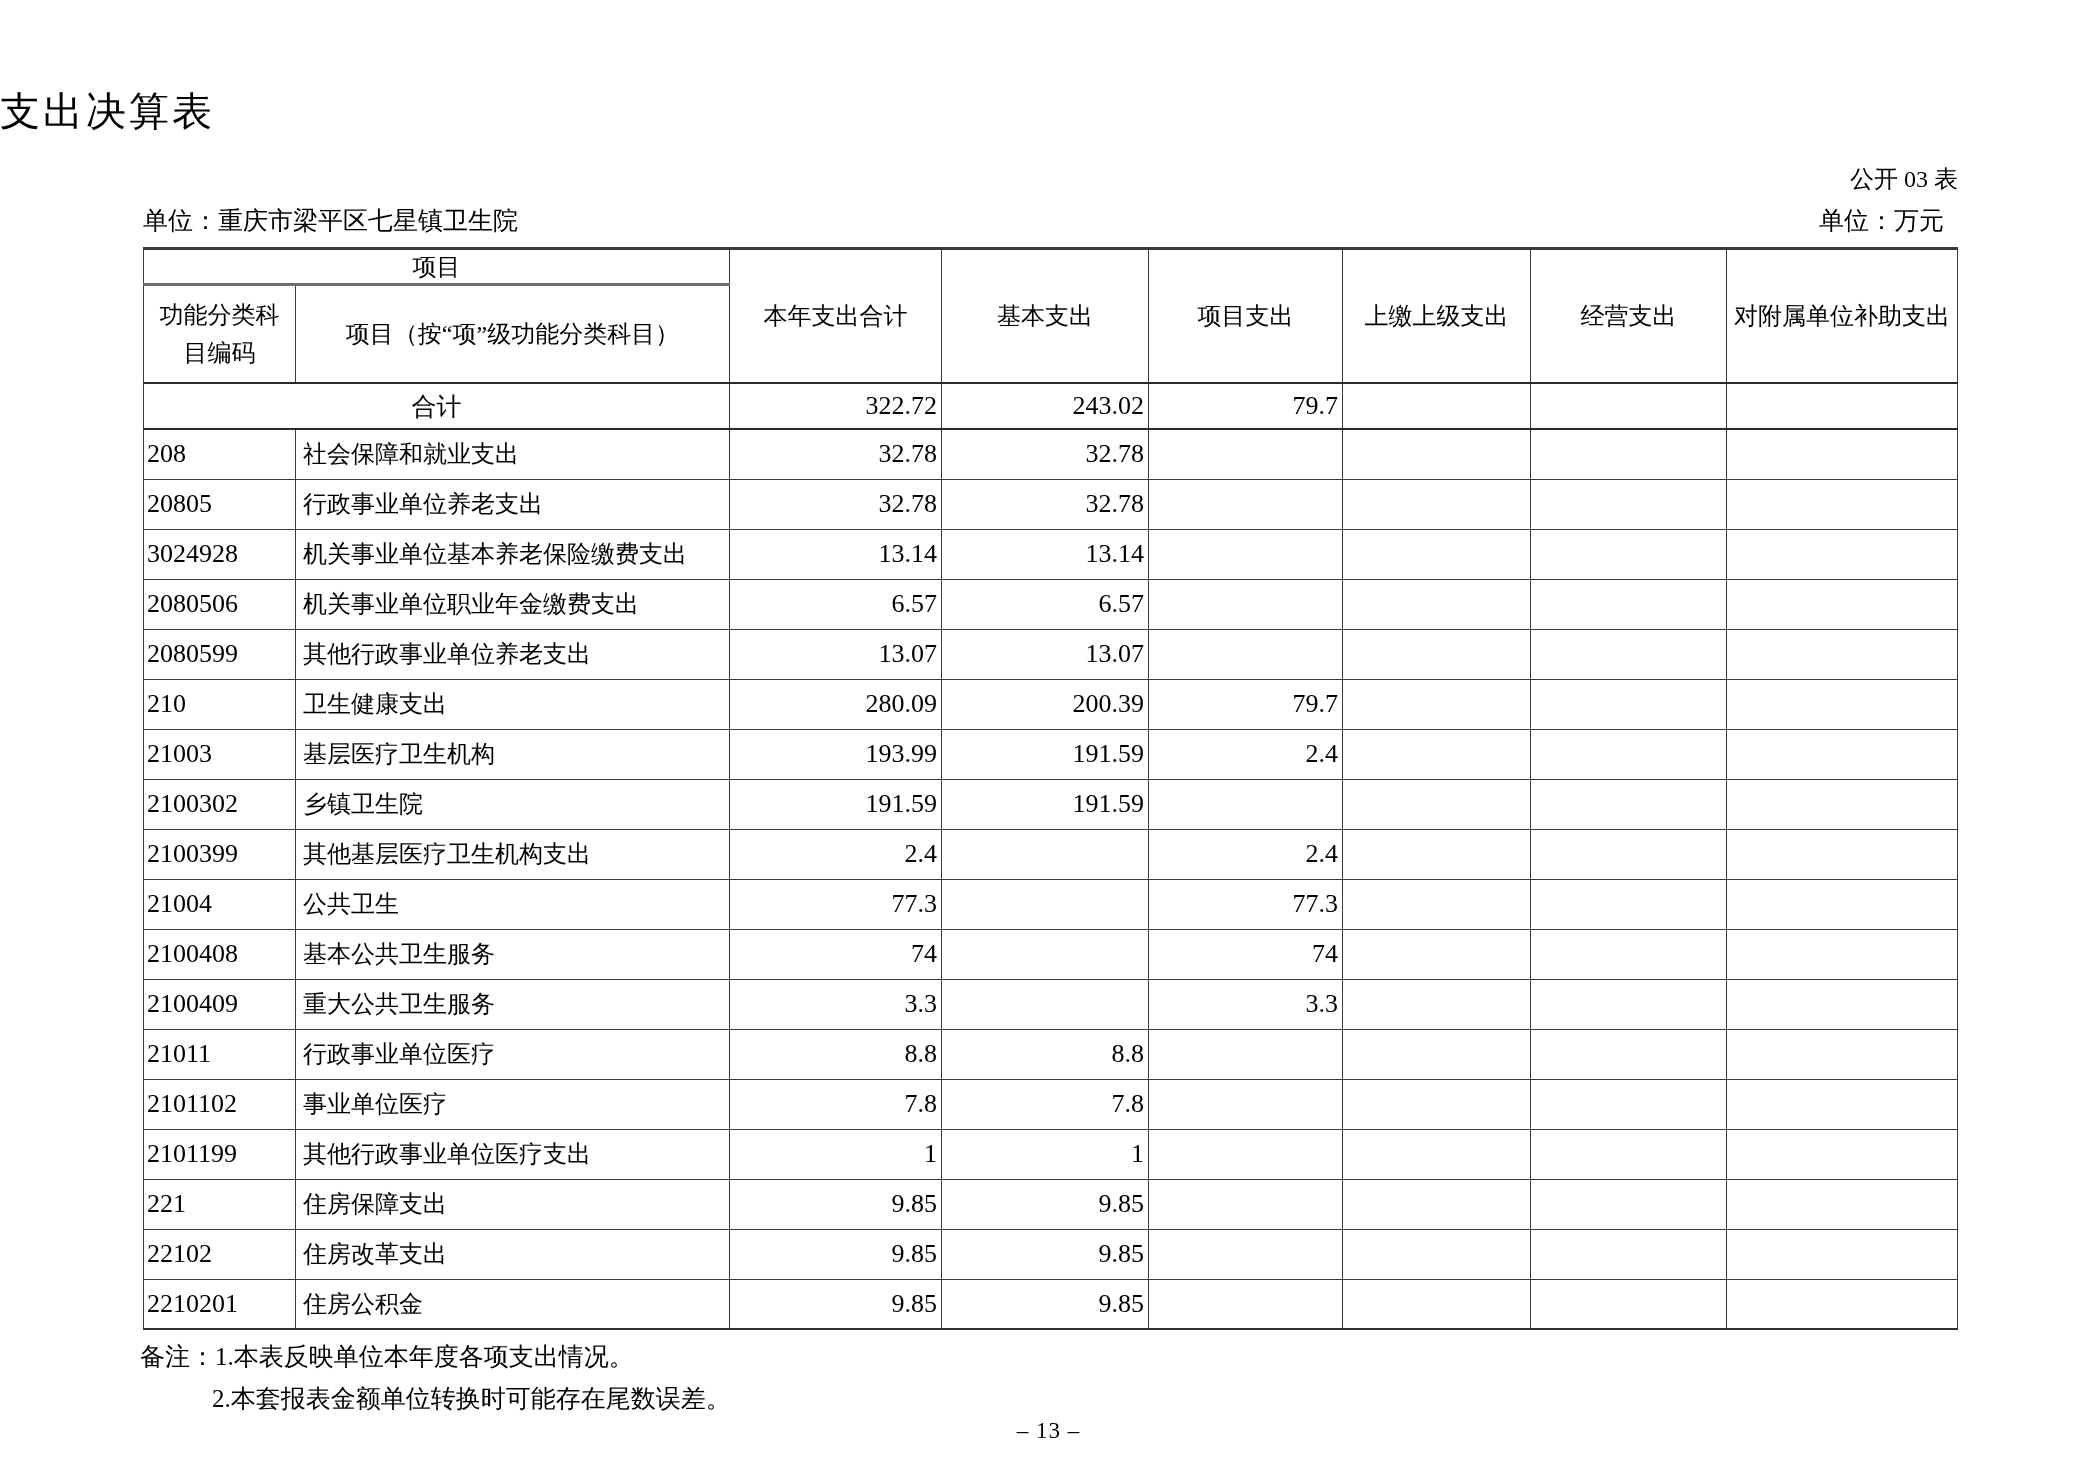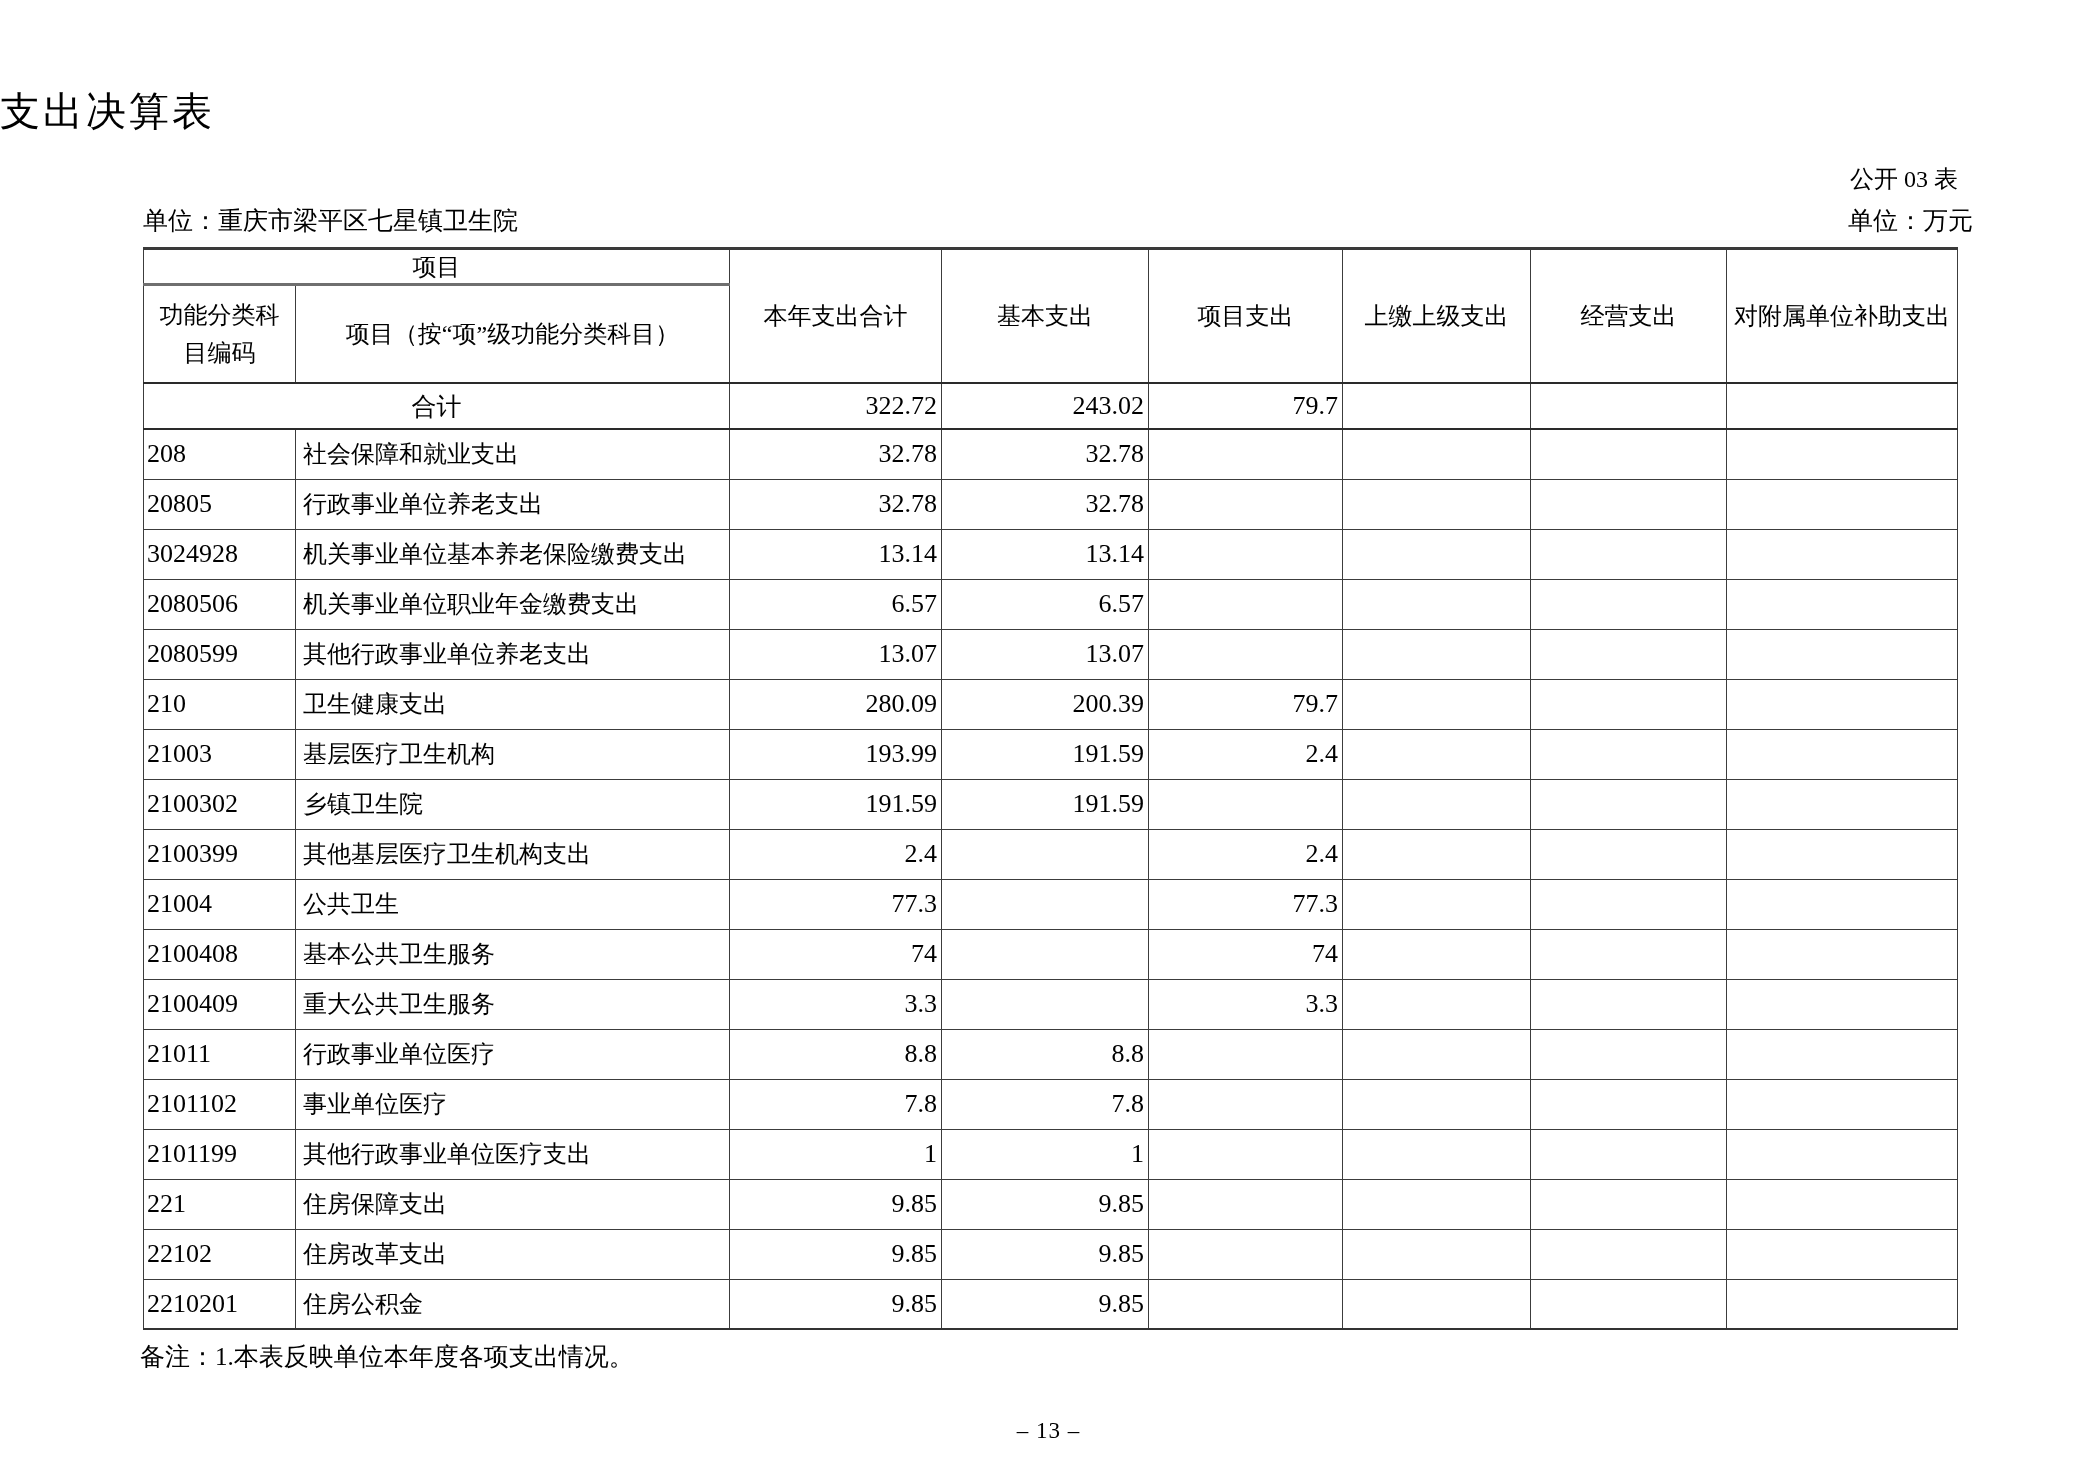--- a/index.html
+++ b/index.html
@@ -17,21 +17,21 @@
     position: absolute; top: 84px; left: 0; width: 100%;
     text-align: left;
     font-size: 40px; letter-spacing: 3px;
     font-family: "Liberation Serif", "DejaVu Serif", serif;
   }
   .table-code {
     position: absolute; top: 163px; right: 139px;
     font-size: 24px;
   }
   .unit-line {
-    position: absolute; top: 204px; left: 143px; right: 124px;
+    position: absolute; top: 204px; left: 143px; right: 153px;
     display: flex; justify-content: space-between;
     font-size: 25px;
   }
 
   table.t {
     position: absolute; left: 143px; top: 247px;
     width: 1814px;
     border-collapse: collapse; table-layout: fixed;
     border: 1.5px solid #3c3c3c;
     border-top: 3px solid #3a3a3a;
@@ -313,16 +313,17 @@
           <td class="num-cell">9.85</td>
           <td class="num-cell"></td>
           <td class="num-cell"></td>
           <td class="num-cell"></td>
           <td class="num-cell"></td>
         </tr>
       </tbody>
   </table>
 
   <div class="notes note-1">备注：1.本表反映单位本年度各项支出情况。</div>
+  <div class="notes note-2">2.本套报表金额单位转换时可能存在尾数误差。</div>
 
   <div class="page-number">– 13 –</div>
 
 </div>
 
 </body></html>

